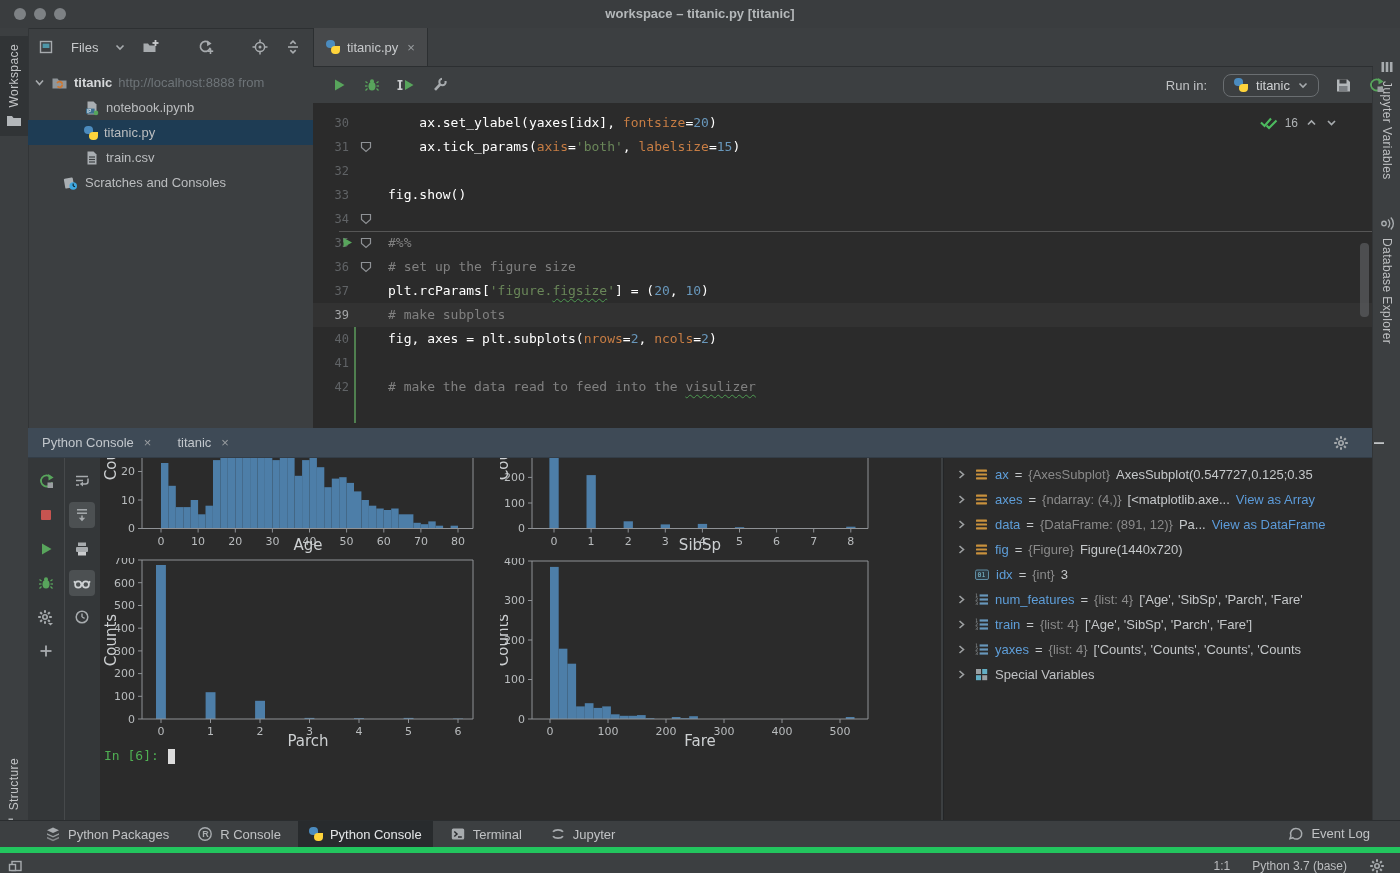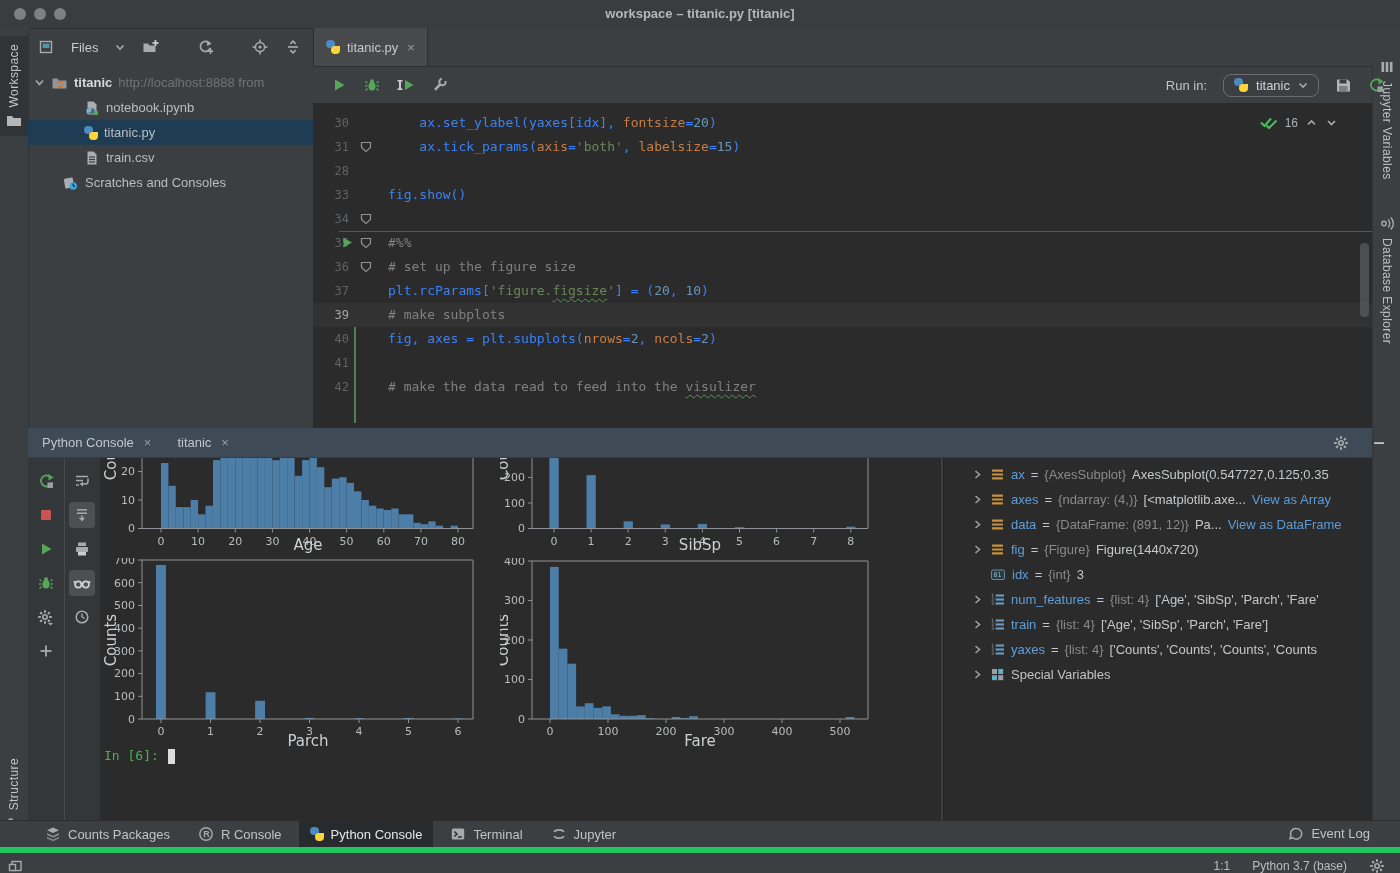--- a/index.html
+++ b/index.html
@@ -44,21 +44,21 @@
   #ed-code{left:313px;top:103px;width:1059px;height:325px;background:#2b2b2b;overflow:hidden;
            font-family:"DejaVu Sans Mono",monospace;font-size:13px;}
   #code-lines{position:absolute;left:0;top:8px;right:0;}
   .code-line{position:relative;height:24px;line-height:24px;}
   .code-line.current{background:#323232;}
   .code-line.cellsep::before{content:'';position:absolute;left:26px;right:0;top:0;border-top:1px solid #565656;}
   .lnum{position:absolute;left:0;width:36px;text-align:right;color:#606366;font-size:12px;}
   .code-line.current .lnum{color:#a4a6a8;}
   .mk{position:absolute;top:6px;}
   .ltext{position:absolute;left:75px;white-space:pre;color:#a9b7c6;}
-  .s-d{color:#3b82f6;} .s-o{color:#c77d44;} .s-n{color:#6897bb;} .s-s{color:#6a8759;} .s-c{color:#808080;}
+  .s-d{color:#ffffff;} .s-o{color:#c77d44;} .s-n{color:#6897bb;} .s-s{color:#6a8759;} .s-c{color:#808080;}
   .sq{text-decoration:underline wavy #4e9a51;text-decoration-thickness:1px;text-underline-offset:3px;}
   #vcsbar{position:absolute;left:41px;top:224px;width:2px;height:96px;background:#4f7f4f;}
   #checks{position:absolute;top:12px;right:34px;display:flex;align-items:center;gap:7px;color:#afb3b5;font-family:"Liberation Sans",sans-serif;font-size:12px;}
   #ed-scroll{position:absolute;right:3px;top:140px;width:9px;height:74px;background:#595b5d;border-radius:4px;opacity:.75;}
   
   #console-head{left:28px;top:428px;width:1344px;height:30px;background:#3e4a56;display:flex;align-items:center;
                 padding-left:14px;gap:26px;box-sizing:border-box;border-bottom:1px solid #333d47;}
   .ctab{display:flex;align-items:center;gap:8px;color:#c2c7cc;}
   #chead-icons{position:absolute;right:14px;top:428px;height:30px;display:flex;align-items:center;gap:22px;}
   #console-toolbar{left:28px;top:458px;width:72px;height:362px;background:#343739;display:flex;}
@@ -66,21 +66,21 @@
   .ctcol+.ctcol{border-left:1px solid #46494b;}
   .ctbtn{width:26px;height:26px;display:flex;align-items:center;justify-content:center;border-radius:4px;}
   .ctbtn.on{background:#4c5052;}
   #console-out{left:100px;top:458px;width:841px;height:362px;background:#2b2b2b;overflow:hidden;}
   .chart{position:absolute;}
   .tick{font:11px "DejaVu Sans",sans-serif;fill:#b9bcbe;}
   .alabel{font:15px "DejaVu Sans",sans-serif;fill:#cdd0d2;}
   #prompt-line{position:absolute;left:4px;top:290px;font-family:"DejaVu Sans Mono",monospace;font-size:13px;color:#4fae52;}
   #cursor{display:inline-block;width:7px;height:15px;background:#dcdcdc;margin-left:9px;vertical-align:middle;}
   #vars{left:943px;top:458px;width:429px;height:362px;background:#2b2b2b;border-left:1px solid #232527;padding-top:4px;box-sizing:border-box;overflow:hidden;}
-  .vrow{height:25px;display:flex;align-items:center;gap:6px;padding-left:26px;white-space:nowrap;overflow:hidden;}
+  .vrow{height:25px;display:flex;align-items:center;gap:6px;padding-left:10px;white-space:nowrap;overflow:hidden;}
   .vchev{width:14px;flex:none;display:flex;justify-content:center;}
   .vname{color:#5e9ed9;}
   .vtype{color:#8a8a8a;}
   .vval{color:#c5c8ca;}
   .vlink{color:#5c9bd9;}
   .vspecial{color:#c0c2c4;}
   
   #bottom-bar{left:0;top:820px;width:1400px;height:27px;background:#3c3f41;border-top:1px solid #2a2d2f;
               display:flex;align-items:center;padding-left:34px;box-sizing:border-box;gap:6px;}
   .btab{height:27px;display:flex;align-items:center;gap:7px;padding:0 11px;color:#c0c2c4;}
@@ -357,21 +357,21 @@
         <div class="code-line">
           <span class="lnum">31</span>
           <span class="mk i" style="left:47px">
             <svg width="12" height="12" viewBox="0 0 12 12">
               <polygon points="1.5,1.5 10.5,1.5 10.5,6.5 6,10.5 1.5,6.5" fill="none" stroke="#8f9296" stroke-width="1.2"></polygon>
             </svg>
           </span>
           <span class="ltext"><span class="s-d">    ax.tick_params(</span><span class="s-o">axis</span><span class="s-d">=</span><span class="s-s">'both'</span><span class="s-d">, </span><span class="s-o">labelsize</span><span class="s-d">=</span><span class="s-n">15</span><span class="s-d">)</span></span>
         </div>
         <div class="code-line">
-          <span class="lnum">28</span>
+          <span class="lnum">32</span>
           <span class="ltext"></span>
         </div>
         <div class="code-line">
           <span class="lnum">33</span>
           <span class="ltext"><span class="s-d">fig.show()</span></span>
         </div>
         <div class="code-line">
           <span class="lnum">34</span>
           <span class="mk i" style="left:47px">
             <svg width="12" height="12" viewBox="0 0 12 12">
@@ -990,21 +990,21 @@
       <div class="btab">
         <span class="i">
           <svg width="16" height="16" viewBox="0 0 16 16">
             <g fill="#a7abae">
               <polygon points="8,1.5 14,4.3 8,7.1 2,4.3"></polygon>
               <polygon points="2,7.2 8,10 14,7.2 14,8.8 8,11.6 2,8.8" opacity="0.85"></polygon>
               <polygon points="2,10.8 8,13.6 14,10.8 14,12.4 8,15.2 2,12.4" opacity="0.65"></polygon>
             </g>
           </svg>
         </span>
-        <span>Counts Packages</span>
+        <span>Python Packages</span>
       </div>
       <div class="btab">
         <span class="i">
           <svg width="16" height="16" viewBox="0 0 16 16">
             <circle cx="8" cy="8" r="6.2" stroke="#a7abae" stroke-width="1.4" fill="none"></circle>
             <text x="5.2" y="11.4" font-size="9" font-weight="bold" fill="#a7abae" font-family="Liberation Sans,sans-serif">R</text>
           </svg>
         </span>
         <span>R Console</span>
       </div>

